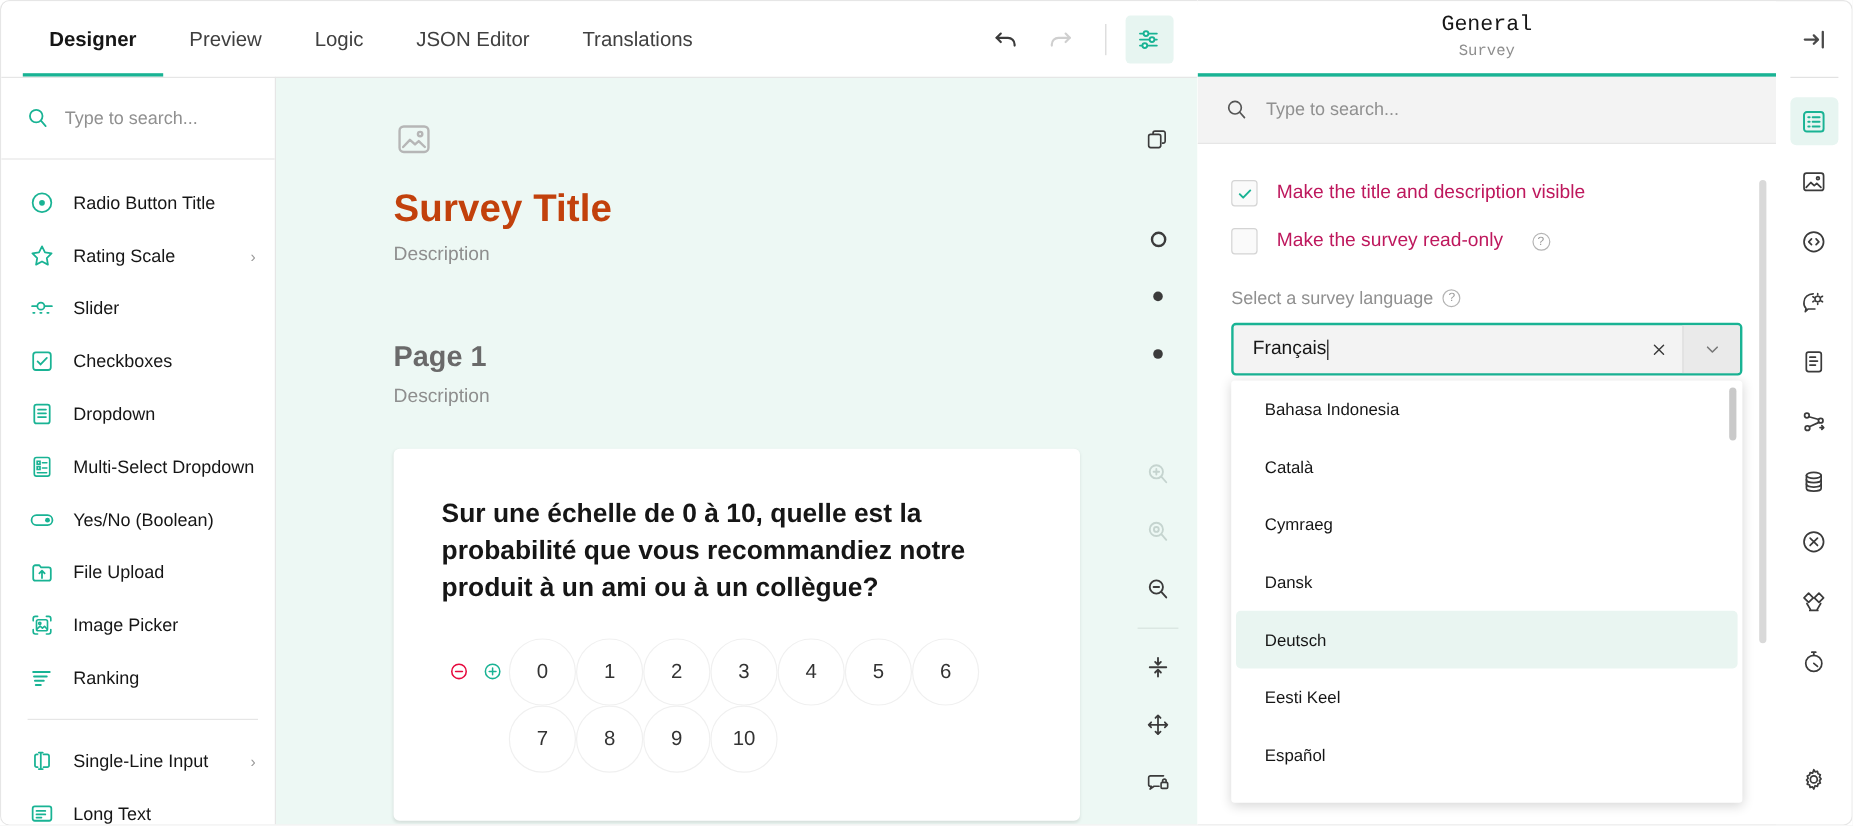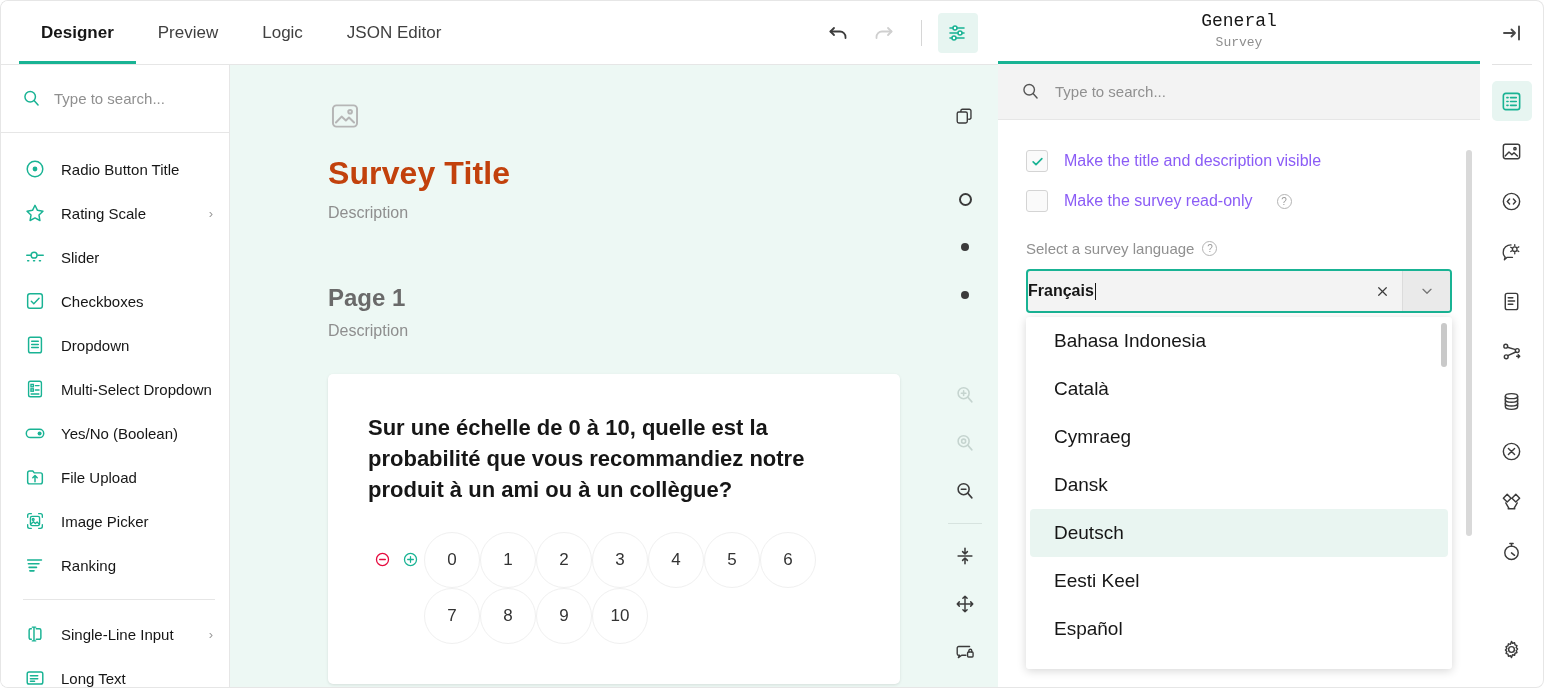--- a/index.html
+++ b/index.html
@@ -218,41 +218,41 @@
   .pp-body { flex: 1; position: relative; padding: 30px 28px 0 28px; min-height: 0; }
 
   .chk-row { display: flex; align-items: center; gap: 16px; margin-bottom: 18px; }
   .chk {
     width: 22px; height: 22px; flex: 0 0 22px;
     border: 1px solid #d4d4d4; border-radius: 3px;
     background: #fafafa;
     display: flex; align-items: center; justify-content: center;
     cursor: pointer;
   }
-  .chk-label { font-size: 16px; color: #8b5cf6; }
+  .chk-label { font-size: 16px; color: #be185d; }
   .qmark {
     width: 15px; height: 15px; border-radius: 50%;
     border: 1px solid #b4b4b4; color: #9a9a9a;
     font-size: 10px; display: inline-flex;
     align-items: center; justify-content: center;
     margin-left: 8px; vertical-align: middle;
   }
   .fld-label { font-size: 15px; color: #909090; margin-top: 28px; display: flex; align-items: center; }
 
   .select-box {
     margin-top: 12px;
     height: 44px;
     border: 2px solid #19b394;
     border-radius: 4px;
     background: #f3f3f3;
     display: flex; align-items: center;
     position: relative;
     overflow: hidden;
   }
-  .select-value { flex: 1; padding-left: 0; font-size: 16px; color: #161616; display:flex; align-items:flex-end;font-weight:bold;}
+  .select-value { flex: 1; padding-left: 16px; font-size: 16px; color: #161616; display:flex; align-items:flex-end;}
   .caret-bar { width: 1px; height: 17px; background: #161616; margin-left: 1px; }
   .select-clear {
     width: 40px; height: 100%;
     display: flex; align-items: center; justify-content: center;
     color: #444; font-size: 17px; cursor: pointer;
   }
   .select-arrow {
     width: 48px; height: 100%;
     display: flex; align-items: center; justify-content: center;
     background: #eaeaea; border-left: 1px solid #dcdcdc;
@@ -265,21 +265,21 @@
     border-radius: 3px;
     box-shadow: 0 2px 10px rgba(0,0,0,0.16);
     position: relative;
     height: 352px;
     overflow: hidden;
   }
   .dd-item {
     height: 48px;
     display: flex; align-items: center;
     padding-left: 24px;
-    font-size: 19px; color: #161616;
+    font-size: 14px; color: #161616;
     cursor: pointer;
     border-radius: 4px;
     margin: 0 4px;
   }
   .dd-item.hover { background: #e9f5f1; }
   .dd-scroll {
     position: absolute; top: 6px; right: 5px;
     width: 6px; height: 44px; border-radius: 3px; background: #c9c9c9;
     cursor: pointer;
   }
@@ -324,20 +324,23 @@
             <span>Designer</span>
           </div>
         <div class="tab">
             <span>Preview</span>
           </div>
         <div class="tab">
             <span>Logic</span>
           </div>
         <div class="tab">
             <span>JSON Editor</span>
+          </div>
+        <div class="tab">
+            <span>Translations</span>
           </div>
       </div>
       <div class="tabbar-right">
         <div class="icon-btn">
           <svg width="24" height="24" viewBox="0 0 24 24" fill="none" stroke="#3b3b3b" stroke-width="1.8" stroke-linecap="round" stroke-linejoin="round">
             <path d="M7 7 L3.5 10.5 L7 14"></path>
               <path d="M3.5 10.5 H13 a5.5 5.5 0 0 1 5.5 5.5 v1"></path>
           </svg>
         </div>
         <div class="icon-btn disabled">

